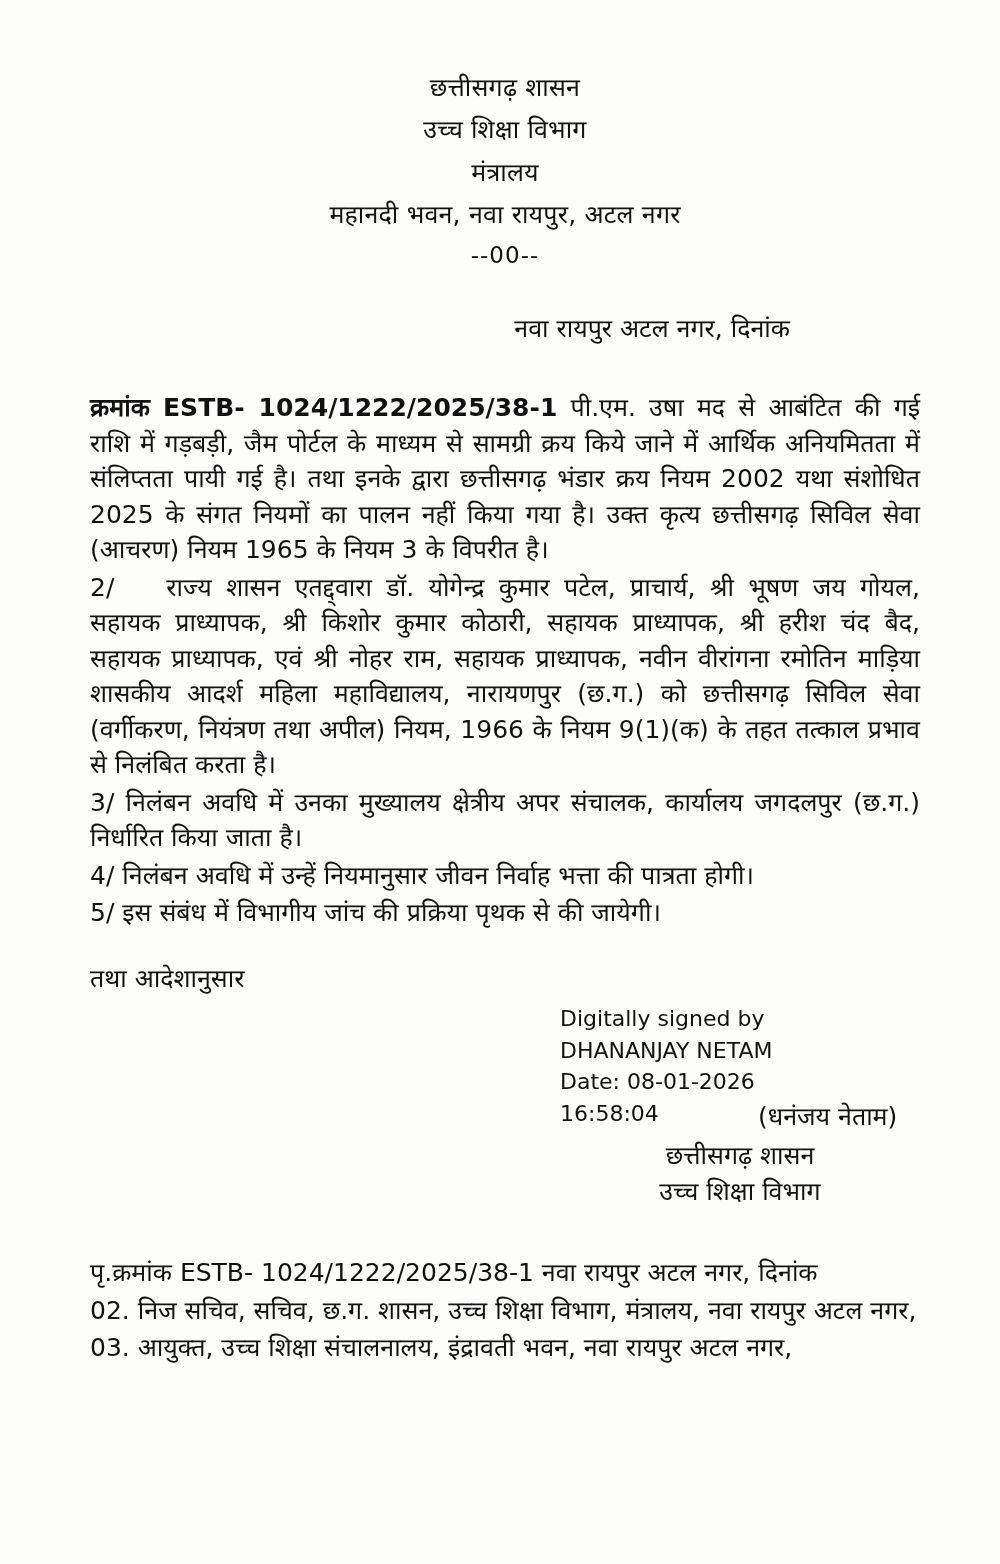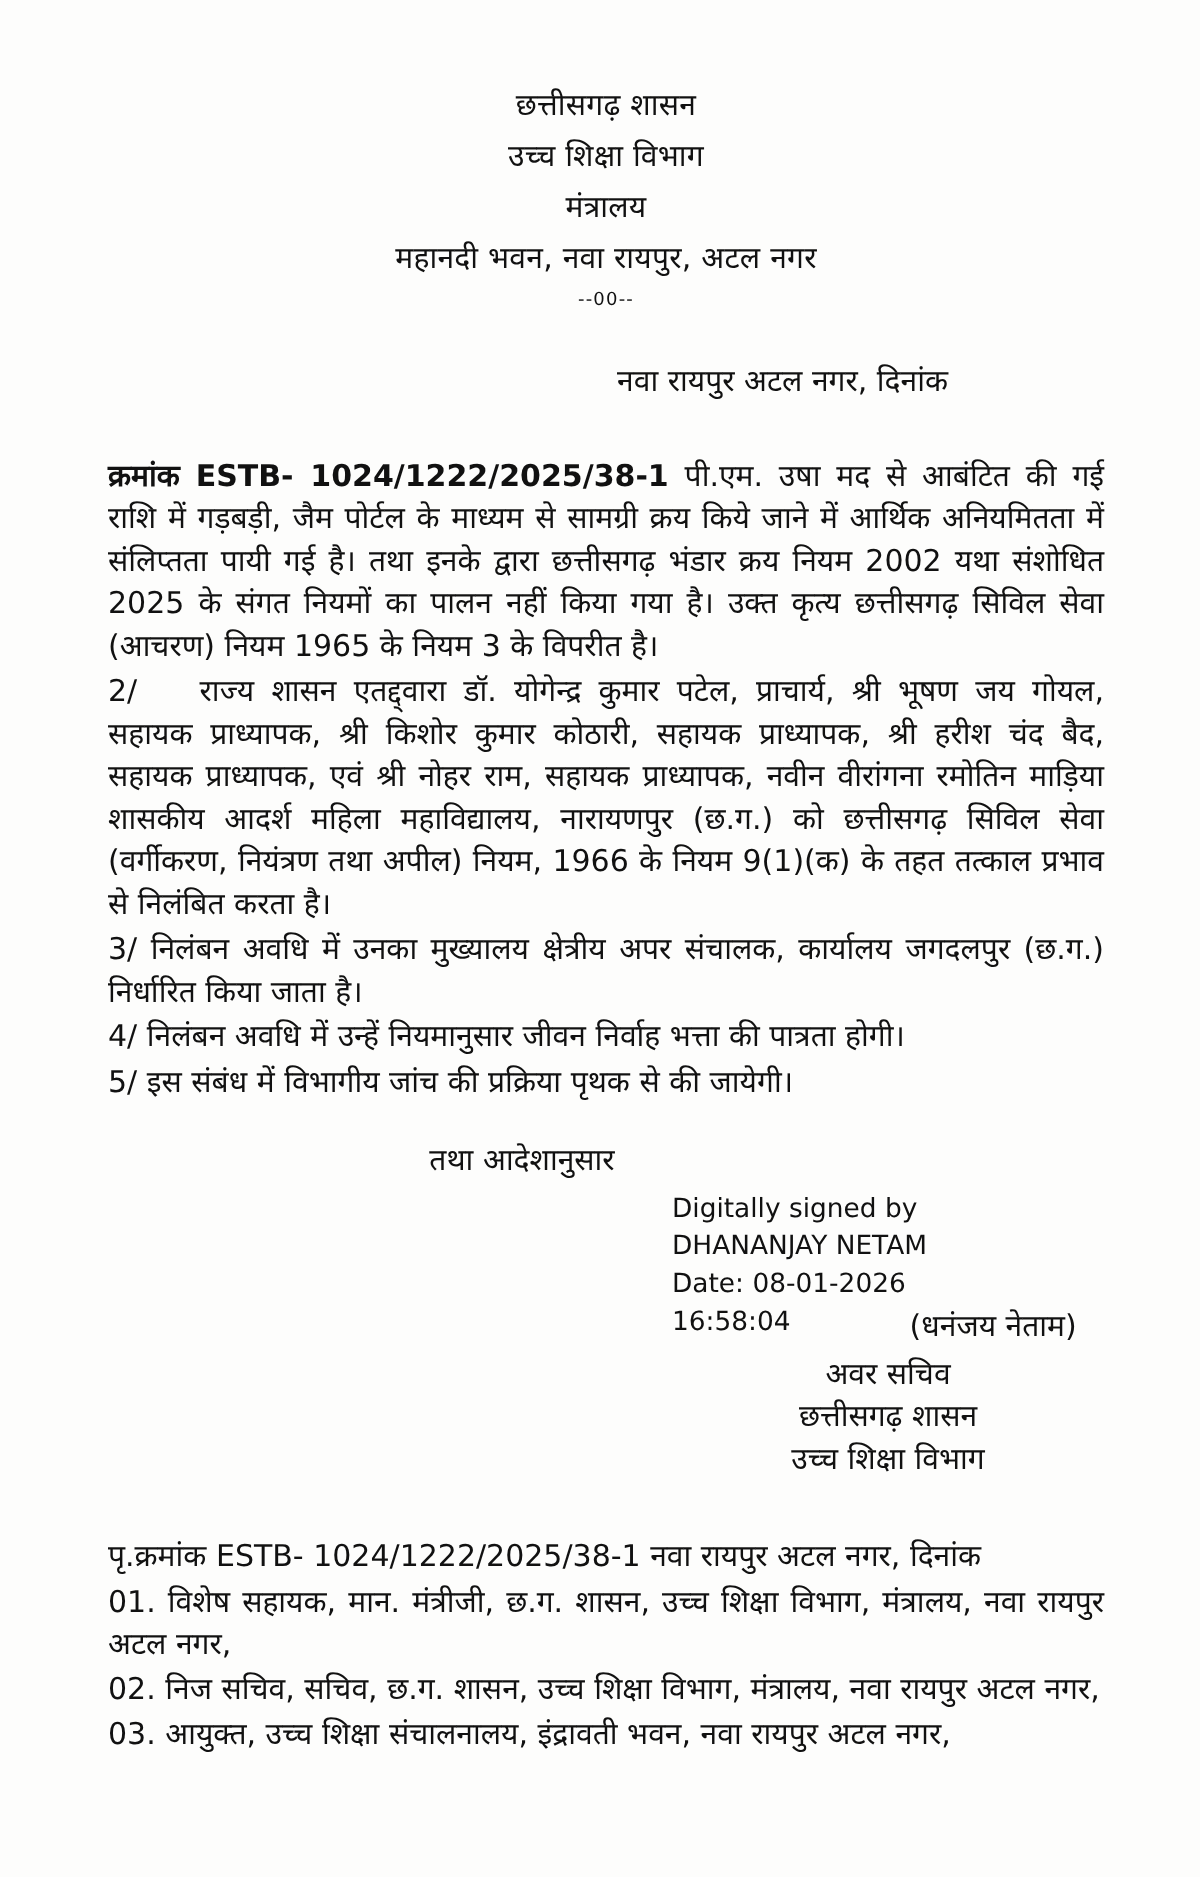--- a/index.html
+++ b/index.html
@@ -26,21 +26,21 @@
   .header {
     text-align: center;
     line-height: 1.45;
     font-size: 25px;
     letter-spacing: 0.2px;
   }
   .header div {
     margin: 0 0 6px 0;
   }
   .header .dashes {
-    font-size: 15px;
+    font-size: 23px;
     letter-spacing: 1px;
   }
   .place-date {
     text-align: right;
     font-size: 25px;
     margin-top: 38px;
     padding-right: 130px;
   }
   .body-block {
     margin-top: 46px;
@@ -63,21 +63,21 @@
   .signature-block {
     margin-top: 30px;
     font-size: 25px;
     line-height: 1.42;
   }
   .sig-line-right {
     text-align: right;
     padding-right: 70px;
   }
   .sig-line-right2 {
-    text-align: center;
+    text-align: left;
     padding-right: 140px;
   }
   .digital-sign {
     margin-top: 8px;
     margin-left: 470px;
     font-size: 22px;
     line-height: 1.34;
     font-family: "DejaVu Sans", sans-serif;
   }
   .digital-sign div {
@@ -168,30 +168,28 @@
       <div>Digitally signed by</div>
       <div>DHANANJAY NETAM</div>
       <div>Date: 08-01-2026</div>
       <div class="sign-row">
         <div class="sign-left">16:58:04</div>
         <div class="sign-right">(धनंजय नेताम)</div>
       </div>
     </div>
 
     <div class="sign-names">
-      <div>अवर सचिव</div>
       <div>छत्तीसगढ़ शासन</div>
       <div>उच्च शिक्षा विभाग</div>
     </div>
   </div>
 
   <div class="copy-block">
     <p class="para">
       <span class="bold">पृ.क्रमांक</span>
       <span class="bold">ESTB- 1024/1222/2025/38-1</span>
       <span>नवा रायपुर अटल नगर, दिनांक</span>
     </p>
-    <p class="para">01. विशेष सहायक, मान. मंत्रीजी, छ.ग. शासन, उच्च शिक्षा विभाग, मंत्रालय, नवा रायपुर अटल नगर,</p>
     <p class="para">02. निज सचिव, सचिव, छ.ग. शासन, उच्च शिक्षा विभाग, मंत्रालय, नवा रायपुर अटल नगर,</p>
     <p class="para">03. आयुक्त, उच्च शिक्षा संचालनालय, इंद्रावती भवन, नवा रायपुर अटल नगर,</p>
   </div>
 
 </div>
 
 </body></html>

